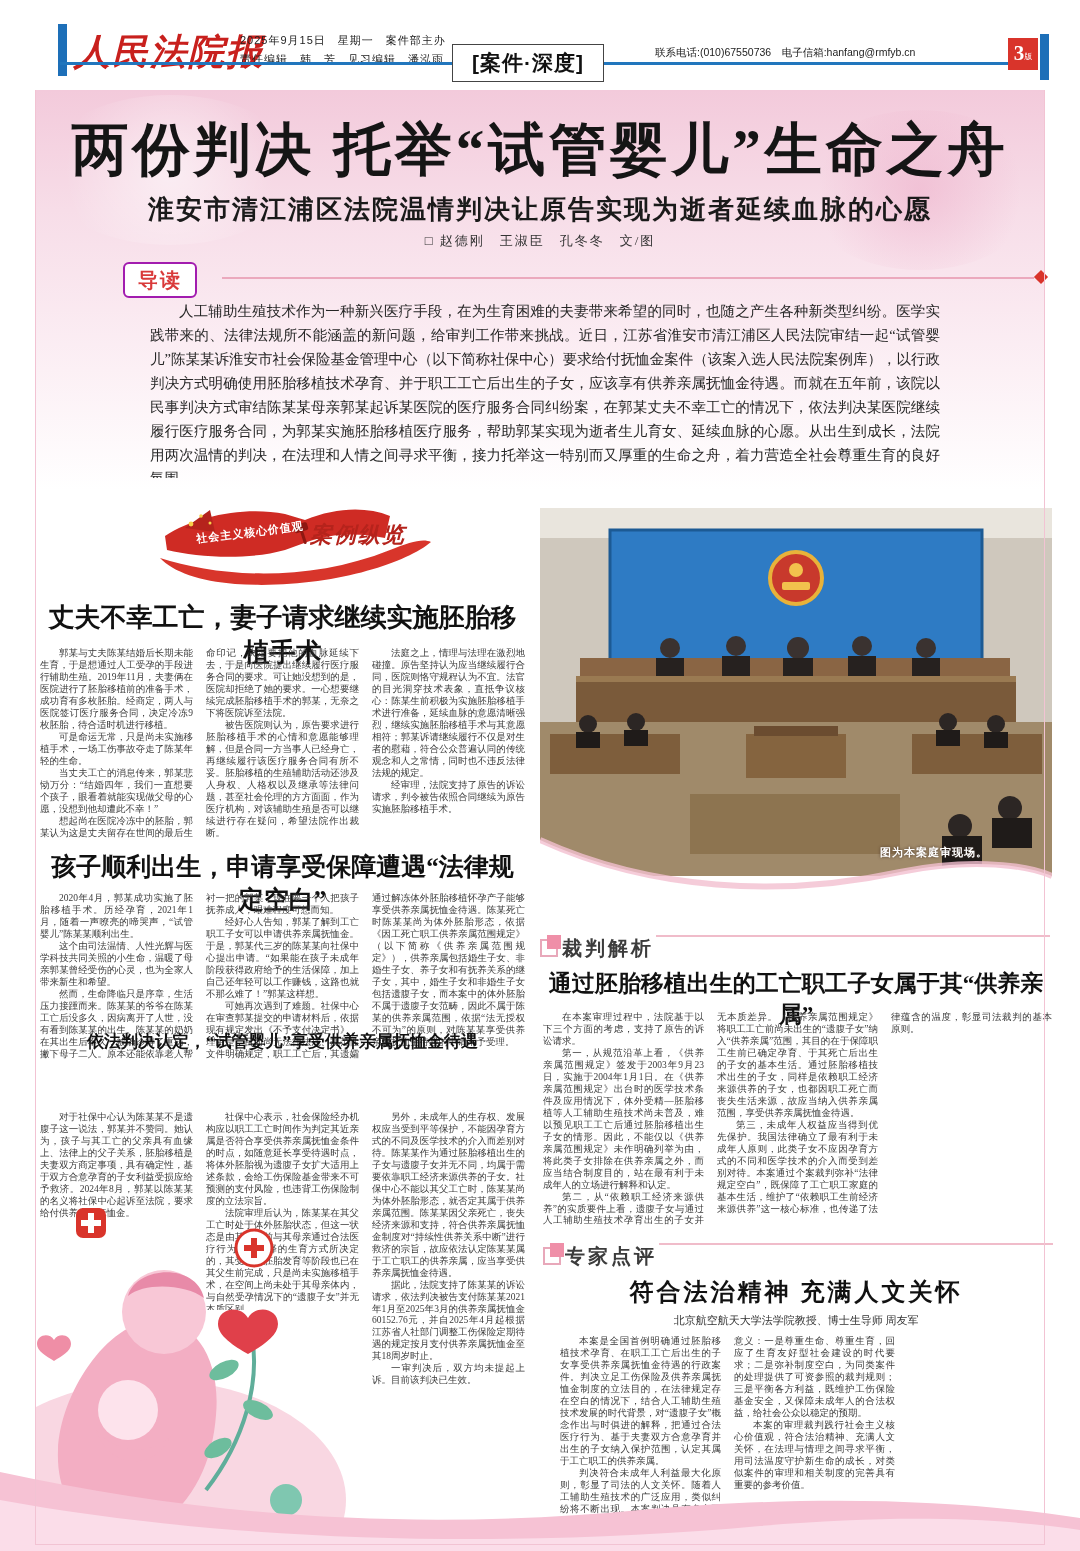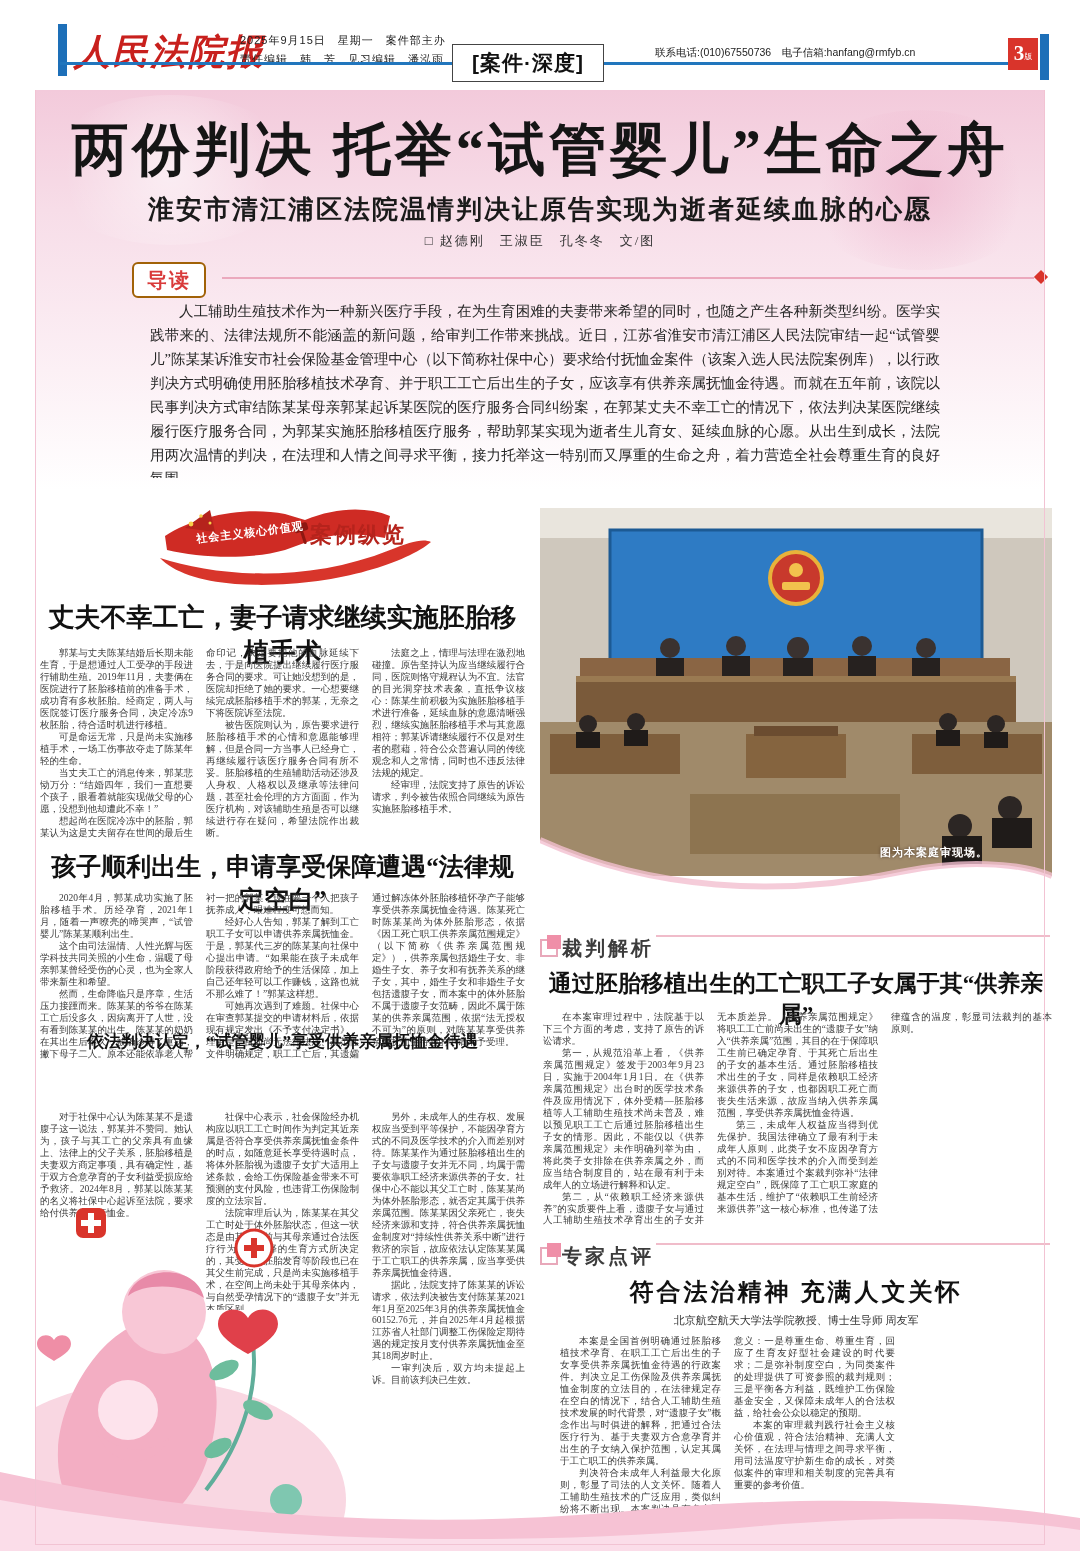--- a/index.html
+++ b/index.html
@@ -31,35 +31,35 @@
       background:radial-gradient(circle,rgba(255,255,255,.55) 0%,rgba(255,255,255,0) 70%);}
   .swirl2{left:800px;top:110px;width:240px;height:160px;border-radius:50%;
       background:radial-gradient(circle,rgba(236,170,198,.5) 0%,rgba(236,170,198,0) 70%);}
   .main-title{left:35px;top:112px;width:1010px;text-align:center;font-size:57px;font-weight:900;
       color:#151515;letter-spacing:4px;white-space:nowrap;font-family:"Liberation Serif",serif;}
   .sub-title{left:35px;top:192px;width:1010px;text-align:center;font-size:26px;font-weight:bold;
       color:#1a1a1a;letter-spacing:2px;}
   .byline{left:35px;top:232px;width:1010px;text-align:center;font-size:13px;color:#333;letter-spacing:2px;}
 
   
-  .intro-label{left:132px;top:262px;width:70px;height:32px;background:#fff;border:2px solid #a16207;
+  .intro-label{left:123px;top:262px;width:70px;height:32px;background:#fff;border:2px solid #a21caf;
       border-radius:6px;color:#d93a3a;font-size:20px;font-weight:bold;display:flex;align-items:center;
       justify-content:center;letter-spacing:2px;font-family:"Liberation Sans",sans-serif;}
   .intro-rule{left:222px;top:277px;width:812px;height:2px;background:#eba9bd;}
   .intro-dot{left:1036px;top:272px;width:10px;height:10px;background:#d9342b;transform:rotate(45deg);}
   .intro-body{left:150px;top:300px;width:790px;height:178px;overflow:hidden;font-size:14.5px;
       line-height:1.65;text-align:justify;color:#262626;}
   .intro-body p{margin:0;text-indent:2em;}
 
   
   .ribbon{left:155px;top:498px;width:280px;height:95px;}
   .ribbon-slogan{left:185px;top:525px;width:130px;color:#fff;font-size:11px;font-weight:bold;
       transform:rotate(-7deg);letter-spacing:1px;text-align:center;font-family:"Liberation Sans",sans-serif;}
   .ribbon-col{left:310px;top:520px;width:130px;color:#b5231c;font-size:22px;font-weight:bold;
-      letter-spacing:2px;white-space:nowrap;}
+      font-style:italic;letter-spacing:2px;white-space:nowrap;}
 
   
   .art-title{left:40px;width:485px;text-align:center;font-weight:bold;color:#111;
       font-family:"Liberation Serif",serif;}
   .t1{top:600px;font-size:26px;letter-spacing:0px;}
   .t2{top:850px;font-size:25px;}
   .t3{top:1030px;font-size:17px;}
   .cols{column-gap:13px;font-size:9.5px;line-height:1.26;text-align:justify;color:#3a3a3a;overflow:hidden;}
   .cols p{margin:0;text-indent:2em;}
   .body1{left:40px;top:648px;width:485px;height:196px;column-count:3;column-fill:auto;}
@@ -80,21 +80,21 @@
   .sec-head{display:flex;align-items:flex-start;gap:2px;}
   .sq-icon{position:relative;width:20px;height:20px;flex:0 0 auto;}
   .sq-icon .o{position:absolute;left:0;top:4px;width:14px;height:14px;border:2px solid #e8a8ba;background:#fff;}
   .sq-icon .f{position:absolute;left:7px;top:0;width:14px;height:14px;background:#ef8fa8;}
   .sec-label{font-size:20px;font-weight:bold;color:#3c3c3c;letter-spacing:3px;
       font-family:"Liberation Sans",sans-serif;white-space:nowrap;}
   .sec-rule{flex:1;height:2px;background:#f0bcca;}
   .analysis-head{left:540px;top:935px;width:510px;}
   .analysis-title{left:540px;top:968px;width:512px;text-align:center;font-size:23px;font-weight:bold;color:#111;}
   .analysis-body{left:543px;top:1012px;width:509px;height:218px;column-count:3;column-fill:auto;}
-  .commentary-head{left:540px;top:1243px;width:510px;}
+  .commentary-head{left:524px;top:1243px;width:510px;padding-left:19px;}
   .commentary-title{left:540px;top:1276px;width:512px;text-align:center;font-size:24px;font-weight:bold;
       color:#111;letter-spacing:3px;}
   .commentary-byline{left:540px;top:1313px;width:512px;text-align:center;font-size:11px;color:#333;}
   .commentary-body{left:543px;top:1336px;width:509px;height:188px;column-count:3;column-fill:auto;margin-left:17px;}
 
   
   .frame-l{left:35px;top:90px;width:1px;height:1455px;background:#f2c3d3;}
   .frame-r{left:1044px;top:90px;width:1px;height:1455px;background:#f2c3d3;}
   .frame-b{left:35px;top:1544px;width:1010px;height:1px;background:#f2c3d3;}
 

